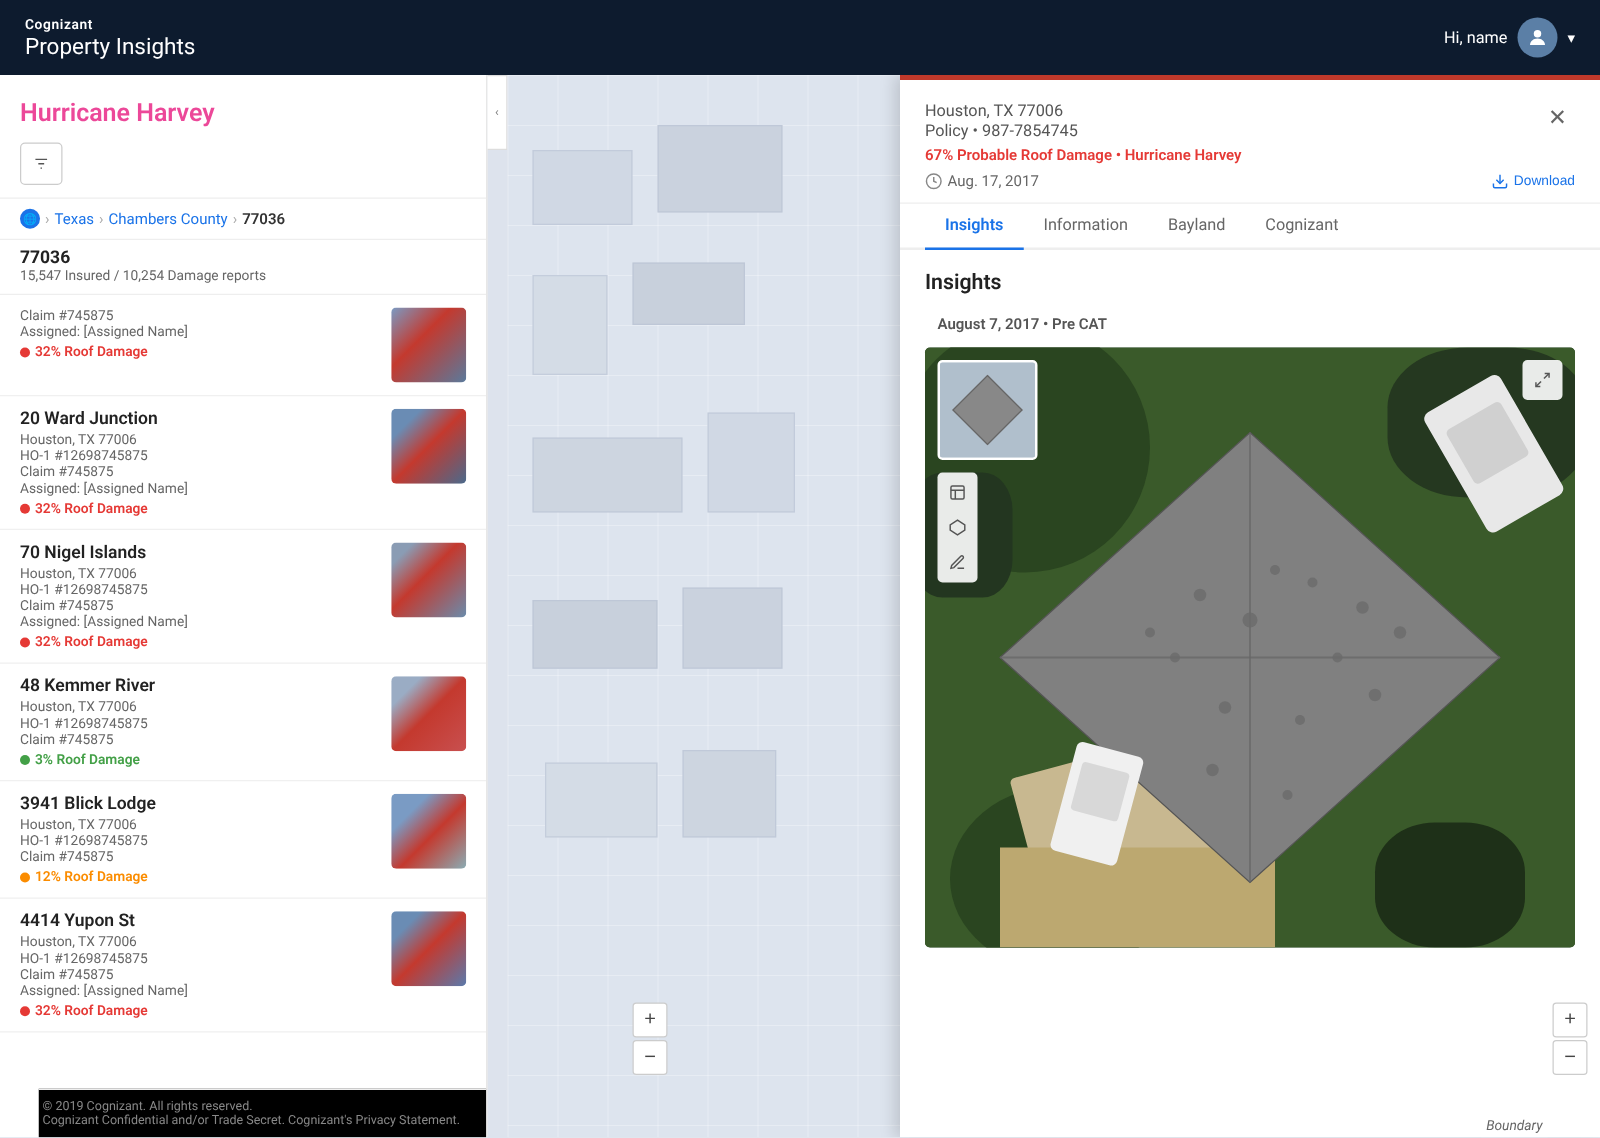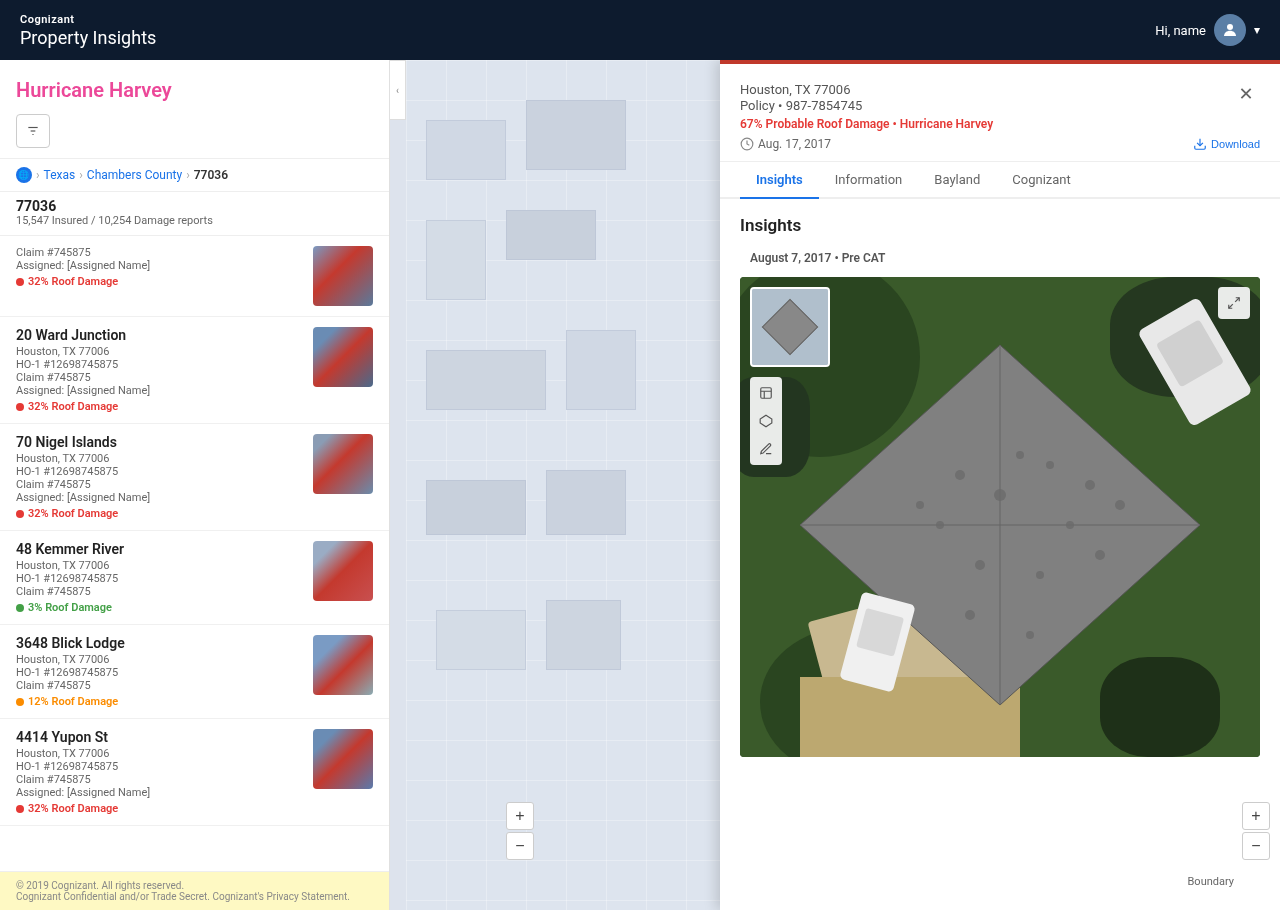--- a/index.html
+++ b/index.html
@@ -481,25 +481,26 @@
       display: flex;
       align-items: center;
       justify-content: center;
       cursor: pointer;
       font-size: 16px;
       color: #444;
     }
 
     
     .sidebar-footer {
-      padding: 8px 16px;
+      padding: 8px 3px;
       font-size: 10px;
       color: #888;
       border-top: 1px solid #eee;
-      background: #fef9c3;
+      background: #000000;
+      margin-left: 31px;
     }
 
     
     .roof-svg {
       position: absolute;
       top: 50%;
       left: 50%;
       transform: translate(-50%, -48%);
     }
   </style>
@@ -615,21 +616,21 @@
             <span class="damage-green-text">3% Roof Damage</span>
           </div>
         </div>
         <div class="property-thumb">
           <div class="thumb-placeholder" style="background: linear-gradient(135deg, #9aacc4 20%, #c4392e 50%, #c85050 100%);"></div>
         </div>
       </div>
 
       <div class="property-item">
         <div class="property-left">
-          <div class="property-name">3648 Blick Lodge</div>
+          <div class="property-name">3941 Blick Lodge</div>
           <div class="property-address">Houston, TX 77006</div>
           <div class="property-policy">HO-1 #12698745875</div>
           <div class="property-claim">Claim #745875</div>
           <div class="damage-badge">
             <div class="damage-dot damage-orange"></div>
             <span class="damage-orange-text">12% Roof Damage</span>
           </div>
         </div>
         <div class="property-thumb">
           <div class="thumb-placeholder" style="background: linear-gradient(135deg, #7a9bc4 25%, #c4392e 55%, #8aacb4 100%);"></div>
@@ -810,21 +811,21 @@
 
         </div>
       </div>
 
       <div style="position:absolute;bottom:50px;right:10px;z-index:20;">
         <div style="display:flex;flex-direction:column;gap:2px;">
           <button class="map-control-btn">+</button>
           <button class="map-control-btn">−</button>
         </div>
       </div>
-      <div style="position:absolute;bottom:22px;right:40px;z-index:20;">
+      <div style="position:absolute;bottom:2px;right:40px;z-index:20;font-style:italic;">
         <span style="font-size:11px;color:#666;background:rgba(255,255,255,0.85);padding:3px 6px;border-radius:3px;">Boundary</span>
       </div>
 
     </div>
 
     <div style="position:absolute;bottom:50px;left:100px;z-index:5;">
       <div style="display:flex;flex-direction:column;gap:2px;">
         <button class="map-control-btn">+</button>
         <button class="map-control-btn">−</button>
       </div>

